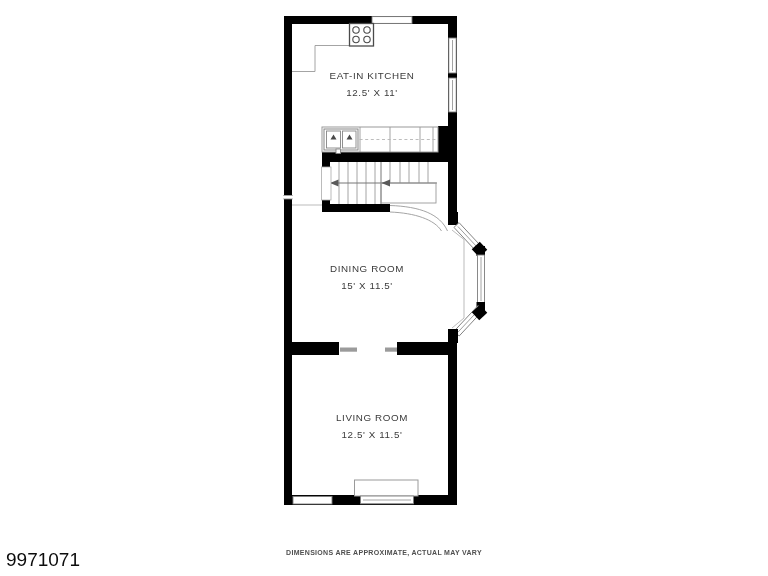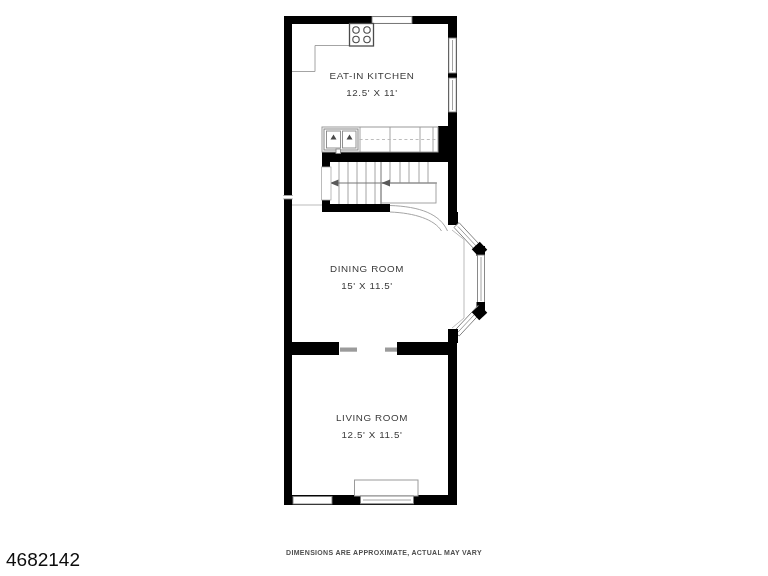--- a/index.html
+++ b/index.html
@@ -154,15 +154,15 @@
     <g>
       <text class="room-label" x="372" y="79">EAT-IN KITCHEN</text>
       <text class="room-label" x="372" y="96">12.5' X 11'</text>
       <text class="room-label" x="367" y="272">DINING ROOM</text>
       <text class="room-label" x="367" y="289">15' X 11.5'</text>
       <text class="room-label" x="372" y="421">LIVING ROOM</text>
       <text class="room-label" x="372" y="438">12.5' X 11.5'</text>
     </g>
   </svg>
 
-  <div class="listing-id">4682142</div>
+  <div class="listing-id">9971071</div>
   <div class="disclaimer">DIMENSIONS ARE APPROXIMATE, ACTUAL MAY VARY</div>
 </div>
 
 </body></html>

